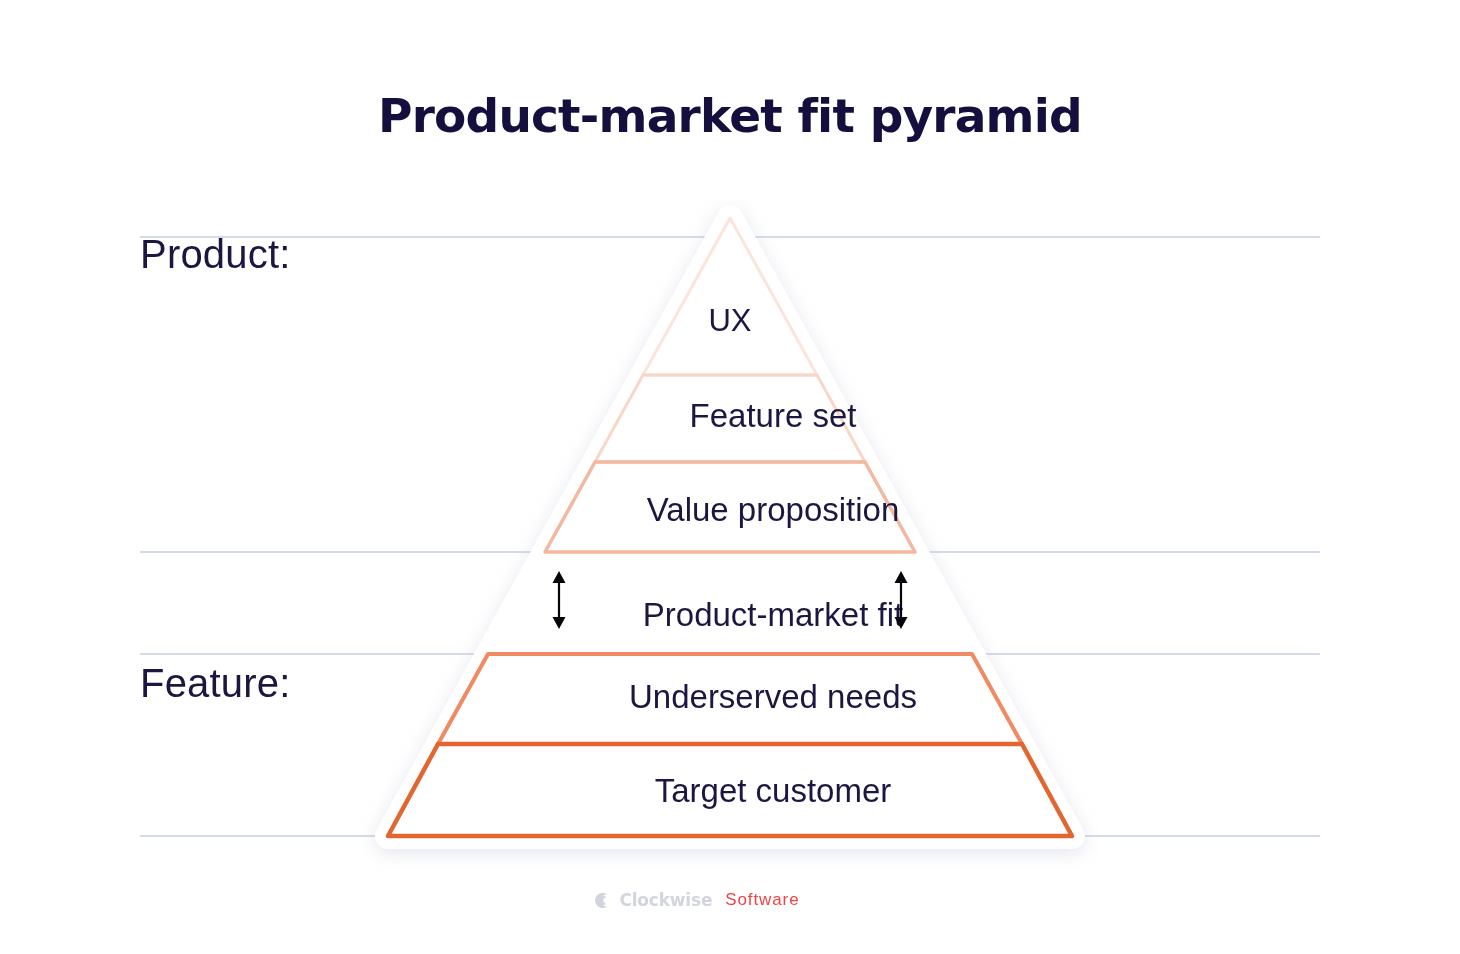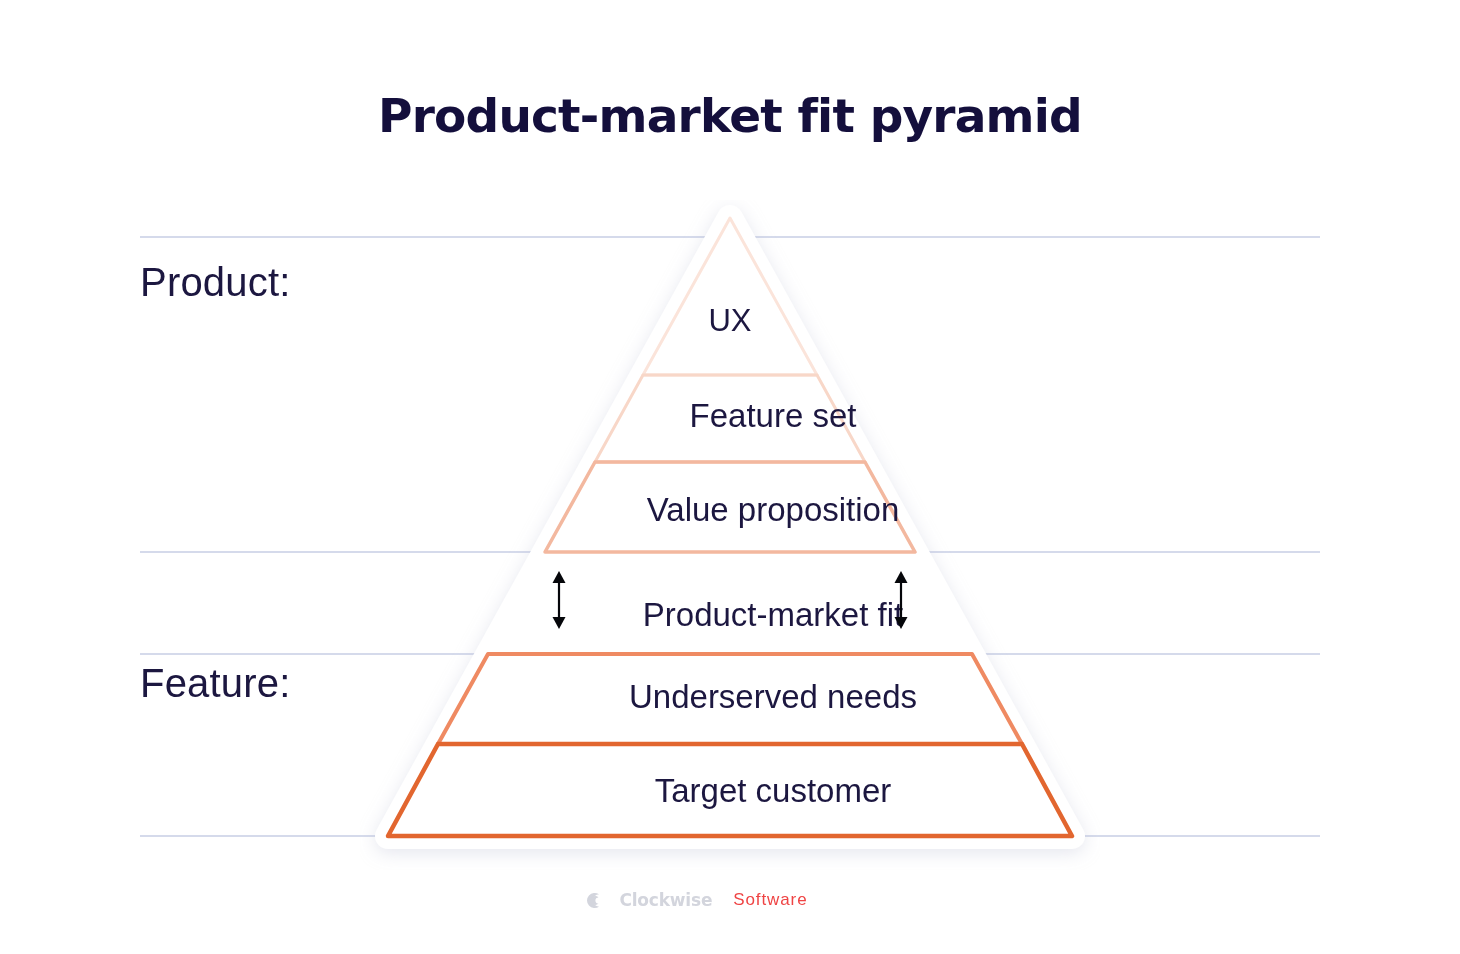--- a/index.html
+++ b/index.html
@@ -56,21 +56,21 @@
   .side-label {
     position: absolute;
     left: 140px;
     font-family: "Liberation Sans", sans-serif;
     font-weight: 300;
     font-size: 40px;
     color: #1c1740;
     letter-spacing: 0.2px;
     white-space: nowrap;
   }
-  .side-label.product { top: 260px; }
+  .side-label.product { top: 232px; }
   .side-label.market  { top: 661px; }
 
   
   #pyramid-wrap {
     position: absolute;
     left: 360px;
     top: 200px;
     width: 740px;
     height: 670px;
   }
@@ -116,21 +116,21 @@
 
   
   #footer-brand {
     position: absolute;
     left: 0;
     top: 890px;
     width: 1392px;
     display: flex;
     align-items: center;
     justify-content: center;
-    gap: 16px;
+    gap: 8px;
   }
   #footer-brand .brand-icon {
     width: 19px;
     height: 19px;
     display: block;
   }
   #footer-brand .brand-strong {
     font-family: "DejaVu Sans", sans-serif;
     font-weight: bold;
     font-size: 17px;

